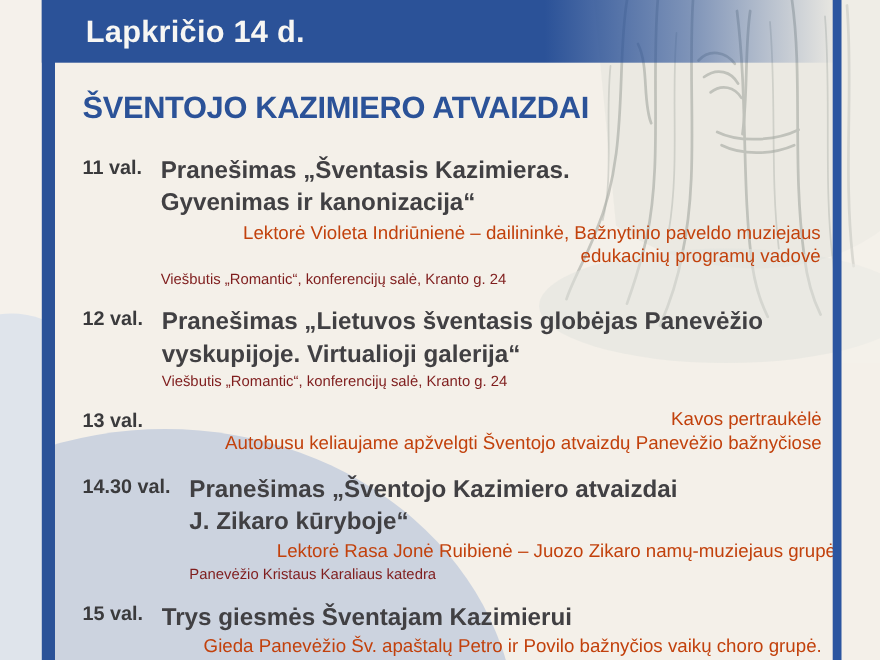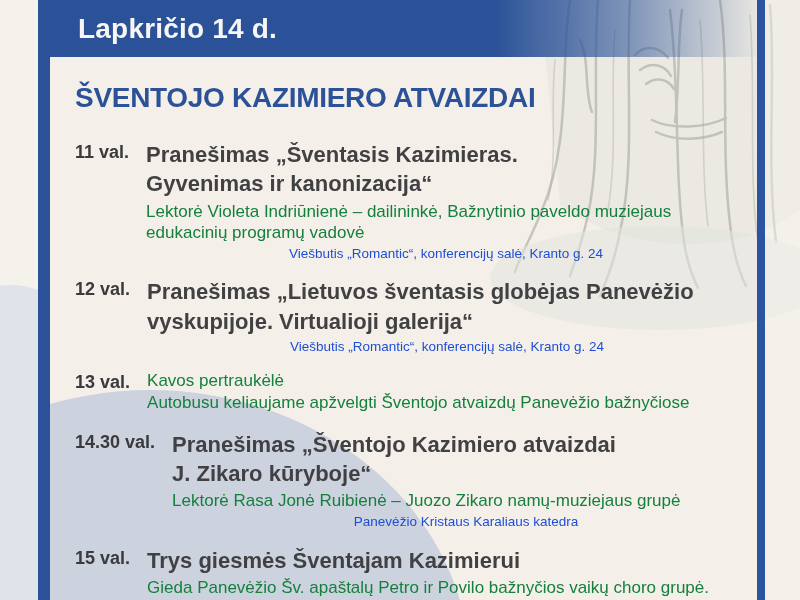--- a/index.html
+++ b/index.html
@@ -37,25 +37,25 @@
   .time{
     flex:0 0 auto;font-size:18px;font-weight:800;color:#3a3a3c;
     line-height:1.35;margin-right:17px;white-space:nowrap;
   }
   .body{flex:1 1 auto;max-width:600px;}
   .row-title{
     font-size:22px;font-weight:800;color:#414043;line-height:1.33;
     white-space:pre-line;margin-bottom:2px;
   }
   .row-desc{
-    font-size:17px;font-weight:400;color:#15803d;line-height:1.24;
-    white-space:pre-line;margin-bottom:2px;
+    font-size:17px;font-weight:400;color:#c2410c;line-height:1.24;
+    white-space:pre-line;margin-bottom:2px;text-align:right;
   }
   .row-venue{
-    font-size:13.5px;font-weight:400;color:#1d4ed8;line-height:1.3;text-align:center;
+    font-size:13.5px;font-weight:400;color:#7f1d1d;line-height:1.3;
   }
 
   
   .banner{
     position:absolute;left:38px;top:0;width:762px;height:57px;z-index:5;
     background:linear-gradient(90deg,#2b5298 0%,#2b5298 60%,
       rgba(43,82,152,0.55) 78%,rgba(43,82,152,0) 95%);
     display:flex;align-items:center;
   }
   .banner span{

